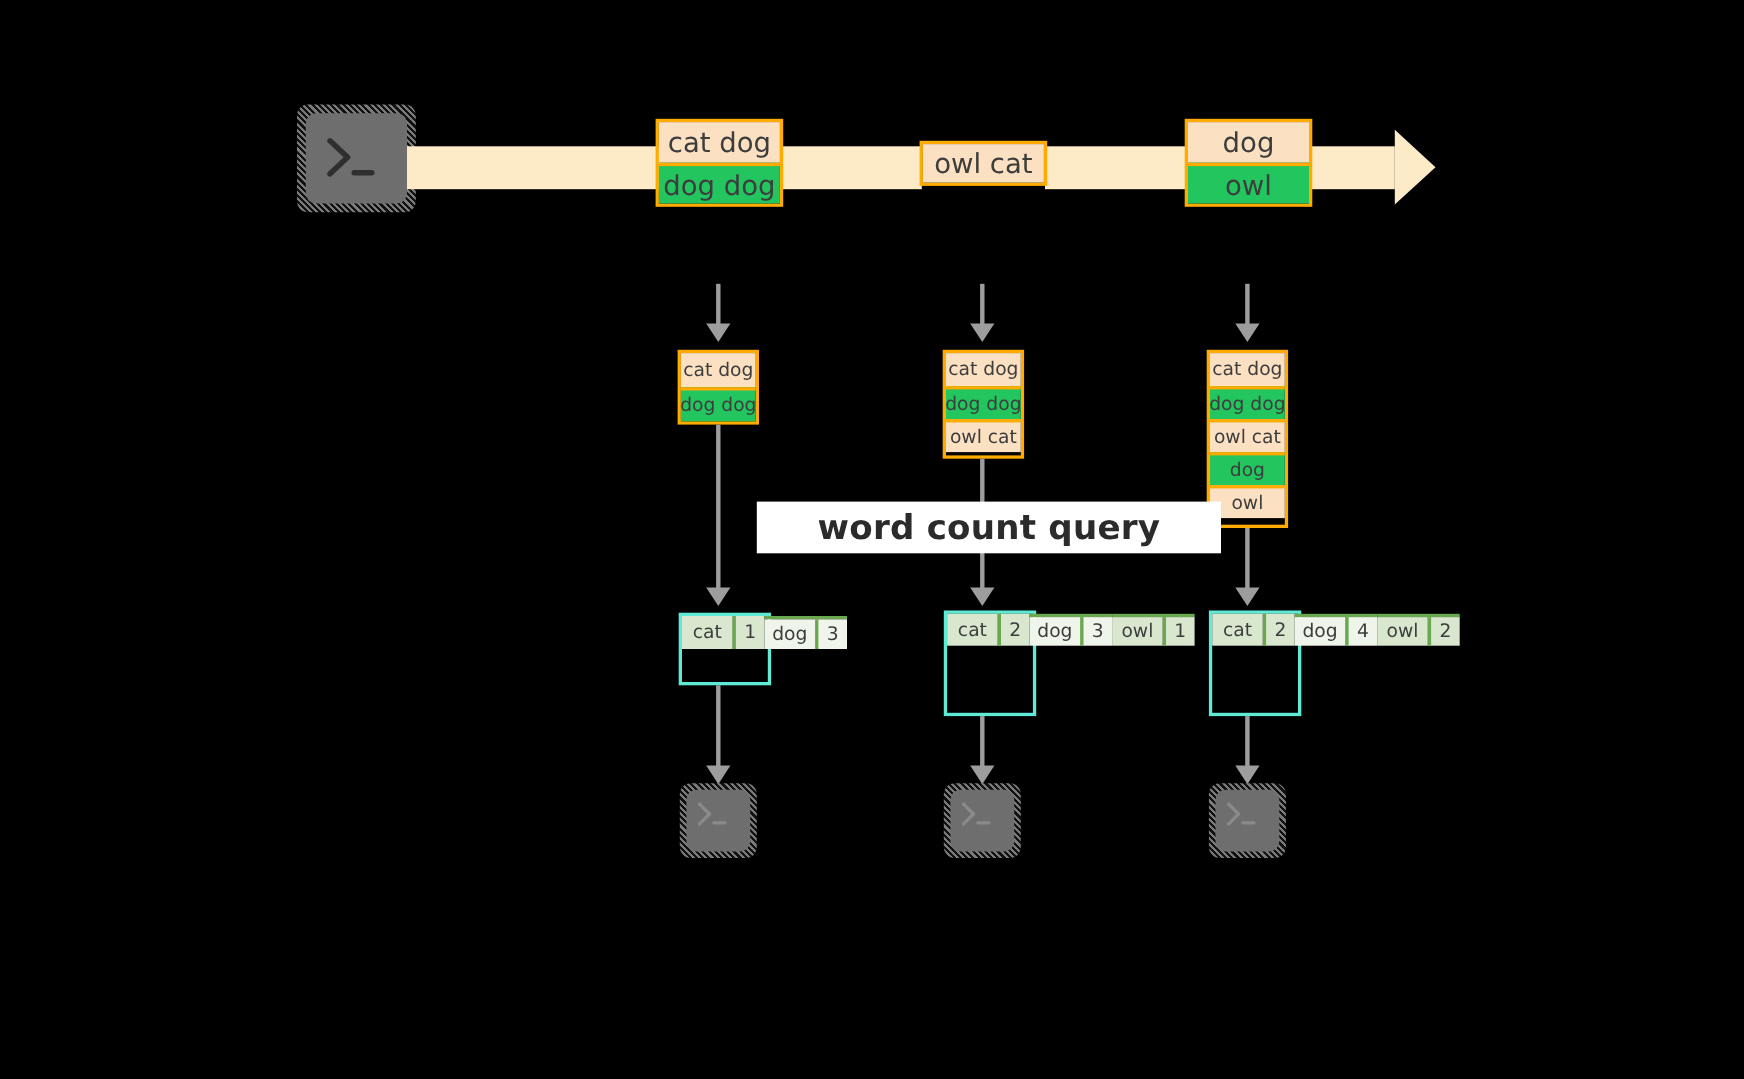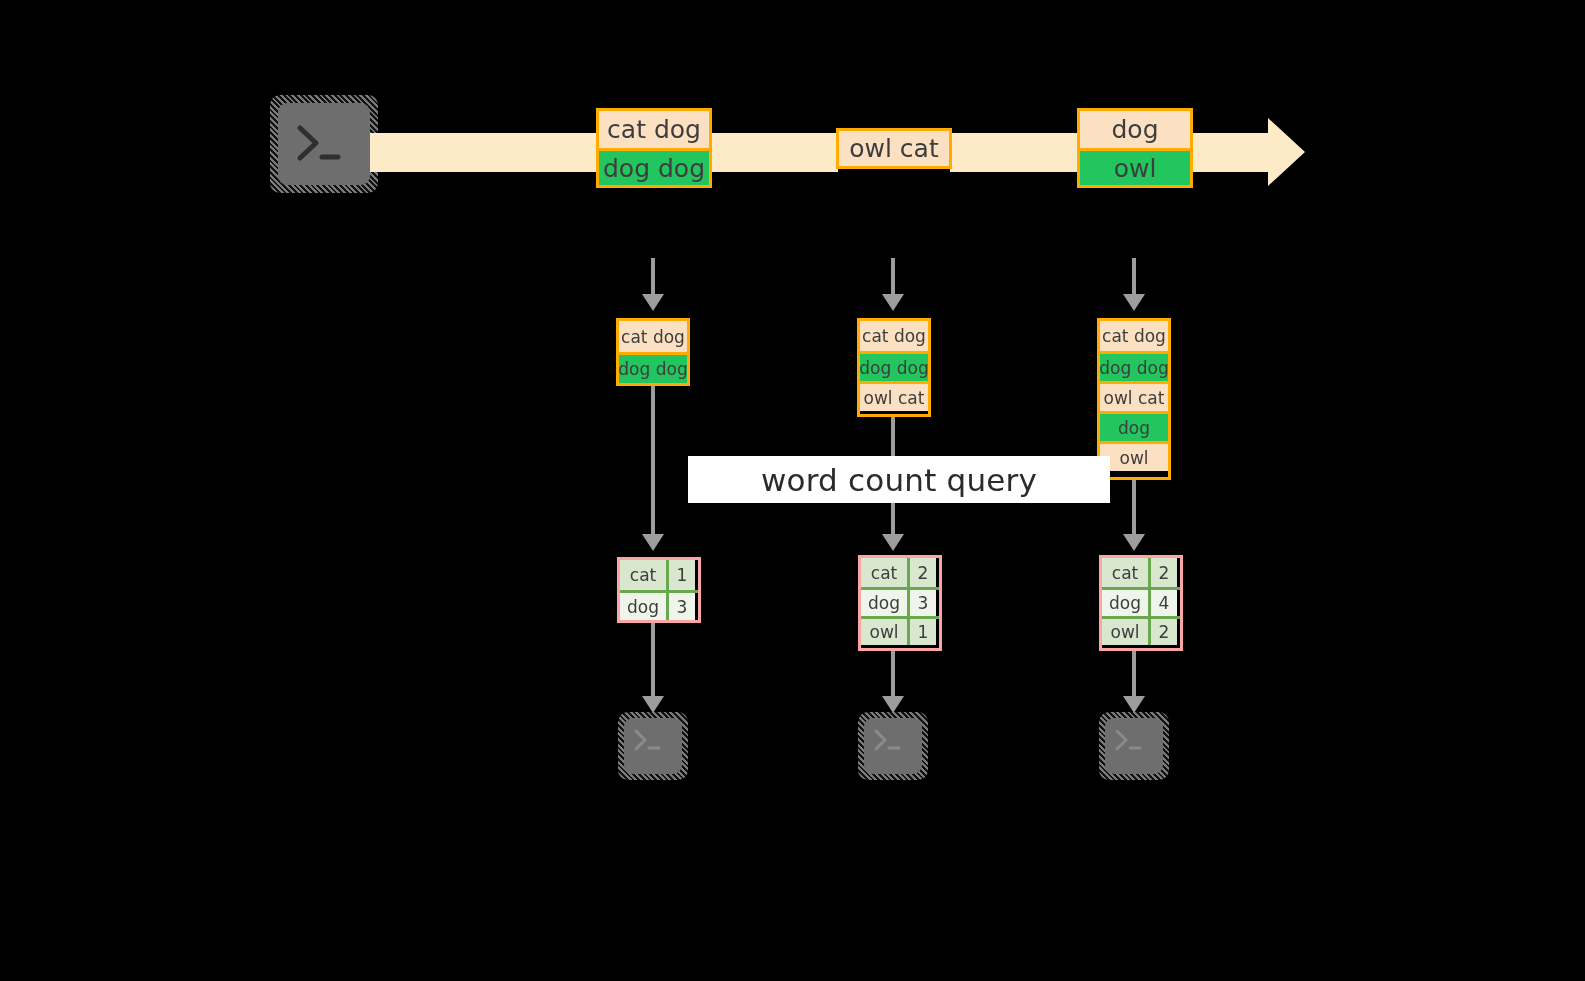--- a/index.html
+++ b/index.html
@@ -25,22 +25,22 @@
   
   .obox{position:absolute;box-sizing:border-box;border:3px solid #ffab00;
         display:flex;flex-direction:column;}
   .obox .row{box-sizing:border-box;display:flex;align-items:center;
              justify-content:center;color:#3d3d3d;white-space:nowrap;}
   .obox .row.a{background:#fce0c2;}
   .obox .row.b{background:#22c55e;}
   .obox .row.sep{border-top:3px solid #ffab00;}
 
   
-  .gbox{position:absolute;box-sizing:border-box;border:3px solid #fca5a5;
-        display:flex;flex-direction:column;}
+  .gbox{position:absolute;box-sizing:border-box;border:3px solid #5eead4;
+        display:flex;flex-direction:row;}
   .gbox .grow{box-sizing:border-box;display:flex;}
   .gbox .grow.sep{border-top:3px solid #6aa84f;}
   .gbox .gc{box-sizing:border-box;display:flex;align-items:center;
             justify-content:center;color:#3d3d3d;white-space:nowrap;}
   .gbox .gc.word{width:46px;}
   .gbox .gc.cnt{width:29px;border-left:3px solid #6aa84f;}
   .gbox .grow.a .gc{background:#d9e7cf;}
   .gbox .grow.b .gc{background:#eff5ea;}
 
   
@@ -49,21 +49,21 @@
     background-image:linear-gradient(#9d9d9d 0 0);
     background-size:4px 11px;background-repeat:repeat-y;}
   .vhead{position:absolute;width:0;height:0;
     border-left:11px solid transparent;border-right:11px solid transparent;
     border-top:17px solid #9d9d9d;}
 
   
   .wband{position:absolute;background:#ffffff;display:flex;align-items:center;
          justify-content:center;}
   .wband span{color:#2b2b2b;font-size:31px;letter-spacing:.2px;
-              white-space:nowrap;}
+              white-space:nowrap;font-weight:bold;}
 </style>
 </head>
 <body>
 
 <div id="stage">
 
   <div class="term" style="left:270px;top:95px;width:108px;height:98px;">
     <div class="hatch"></div>
     <div class="inner" style="left:8px;top:8px;width:92px;height:82px;"></div>
     <svg width="108" height="98" viewBox="0 0 108 98">

